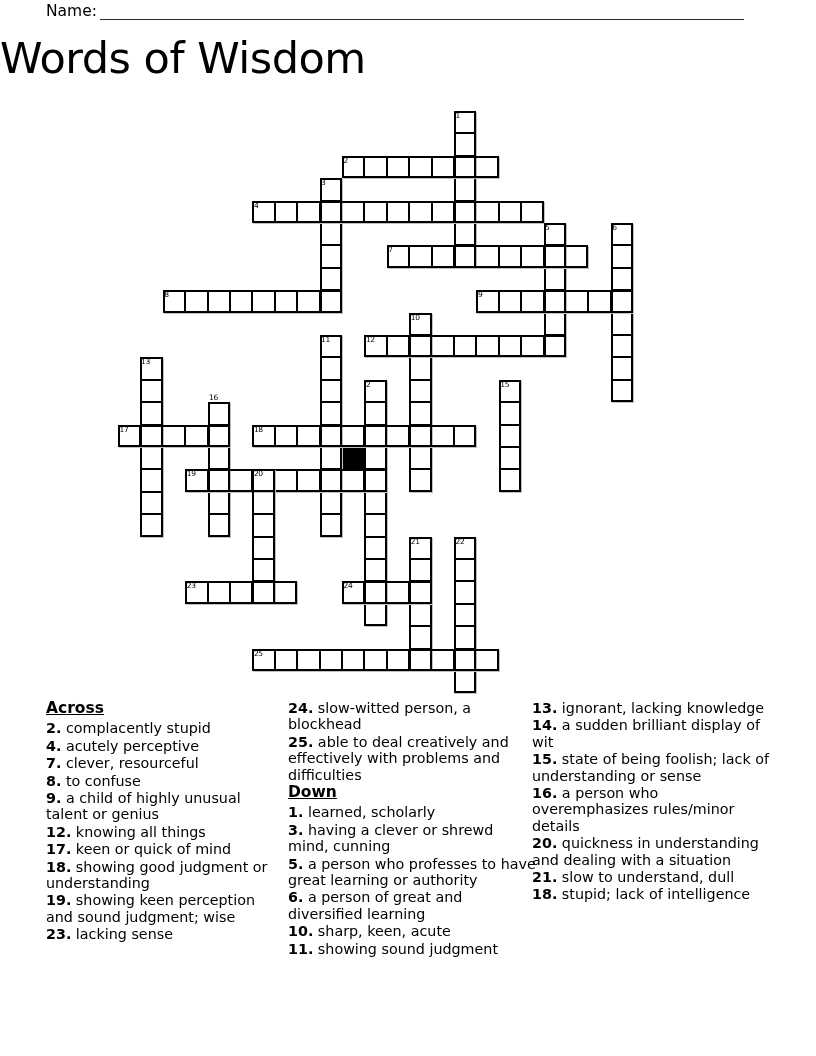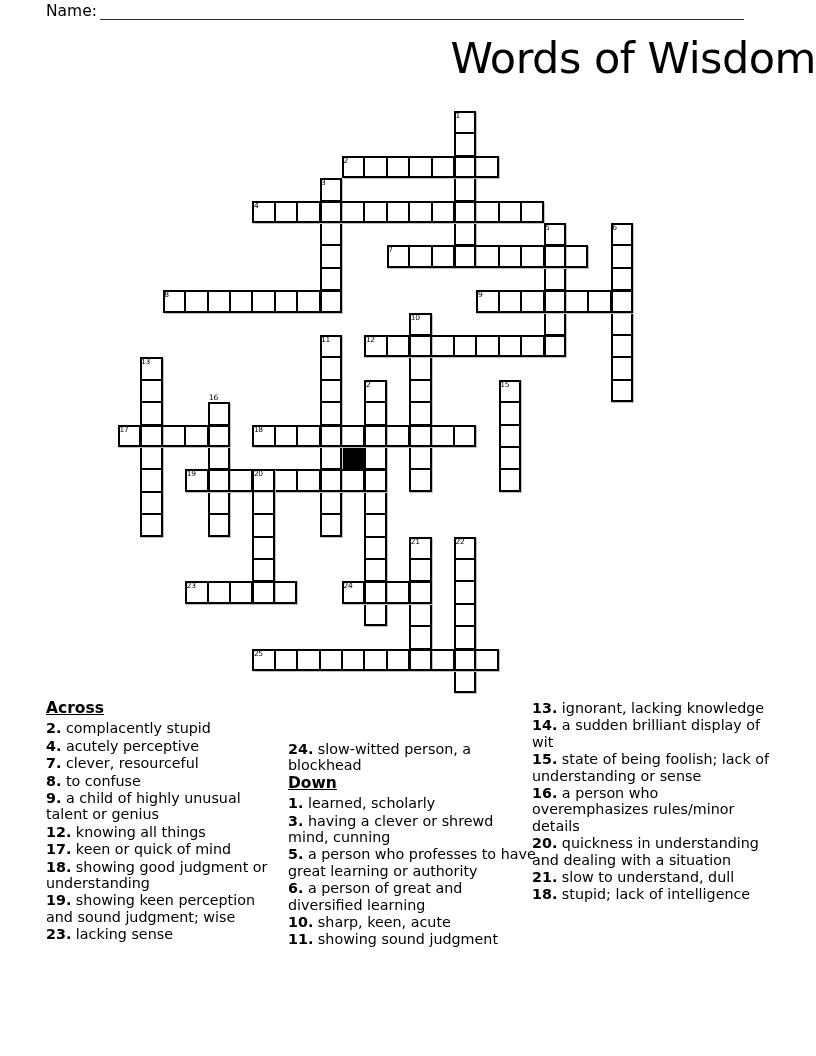--- a/index.html
+++ b/index.html
@@ -3,29 +3,29 @@
 <meta charset="utf-8">
 <style>
   html,body{margin:0;padding:0;}
   body{
     width:816px;height:1056px;position:relative;background:#ffffff;
     font-family:"DejaVu Sans","Liberation Sans",sans-serif;color:#000;
     overflow:hidden;
   }
   .name-label{position:absolute;left:46px;top:2px;font-size:15.5px;}
   .name-line{position:absolute;left:100px;top:19px;width:644px;height:0;border-top:1.3px solid #2e2e2e;}
-  .title{position:absolute;left:0;top:33px;width:816px;text-align:right;font-size:43px;letter-spacing:-0.5px;font-weight:400;}
+  .title{position:absolute;left:0;top:33px;width:816px;text-align:left;font-size:43px;letter-spacing:-0.5px;font-weight:400;}
   #grid{position:absolute;}
   .cell{position:absolute;width:22.4px;height:22.4px;box-sizing:border-box;border:1px solid #000;background:#fff;z-index:1;}
   .cell.black{background:#000;z-index:2;}
   .word-box{position:absolute;box-sizing:border-box;border:2px solid #000;z-index:3;pointer-events:none;box-shadow:1px 1px 0 0 #c0c0c0;background:transparent;}
   .cell-num{position:absolute;z-index:4;font-size:7.5px;line-height:8px;letter-spacing:-0.3px;}
   .clue-col{position:absolute;top:700px;font-size:14.3px;line-height:16.4px;}
   #clue-col-1{left:46px;width:234px;}
-  #clue-col-2{left:288px;width:250px;margin-top:41px;}
+  #clue-col-2{left:288px;width:250px;}
   #clue-col-3{left:532px;width:238px;}
   .clue{margin:0 0 1px 0;}
   .clue-num{font-weight:bold;}
   .clue-heading{font-weight:bold;text-decoration:underline;font-size:15.5px;margin:0 0 4px 0;}
 </style>
 </head>
 <body>
 
 <div class="name-label">Name:</div>
 <div class="name-line"></div>
@@ -259,20 +259,21 @@
     <div class="clue"><span class="clue-num">8.</span> to confuse</div>
     <div class="clue"><span class="clue-num">9.</span> a child of highly unusual talent or genius</div>
     <div class="clue"><span class="clue-num">12.</span> knowing all things</div>
     <div class="clue"><span class="clue-num">17.</span> keen or quick of mind</div>
     <div class="clue"><span class="clue-num">18.</span> showing good judgment or understanding</div>
     <div class="clue"><span class="clue-num">19.</span> showing keen perception and sound judgment; wise</div>
     <div class="clue"><span class="clue-num">23.</span> lacking sense</div>
   </div>
 <div class="clue-col" id="clue-col-2">
     <div class="clue"><span class="clue-num">24.</span> slow-witted person, a blockhead</div>
+    <div class="clue"><span class="clue-num">25.</span> able to deal creatively and effectively with problems and difficulties</div>
     <div class="clue-heading">Down</div>
     <div class="clue"><span class="clue-num">1.</span> learned, scholarly</div>
     <div class="clue"><span class="clue-num">3.</span> having a clever or shrewd mind, cunning</div>
     <div class="clue"><span class="clue-num">5.</span> a person who professes to have great learning or authority</div>
     <div class="clue"><span class="clue-num">6.</span> a person of great and diversified learning</div>
     <div class="clue"><span class="clue-num">10.</span> sharp, keen, acute</div>
     <div class="clue"><span class="clue-num">11.</span> showing sound judgment</div>
   </div>
 <div class="clue-col" id="clue-col-3">
     <div class="clue"><span class="clue-num">13.</span> ignorant, lacking knowledge</div>

